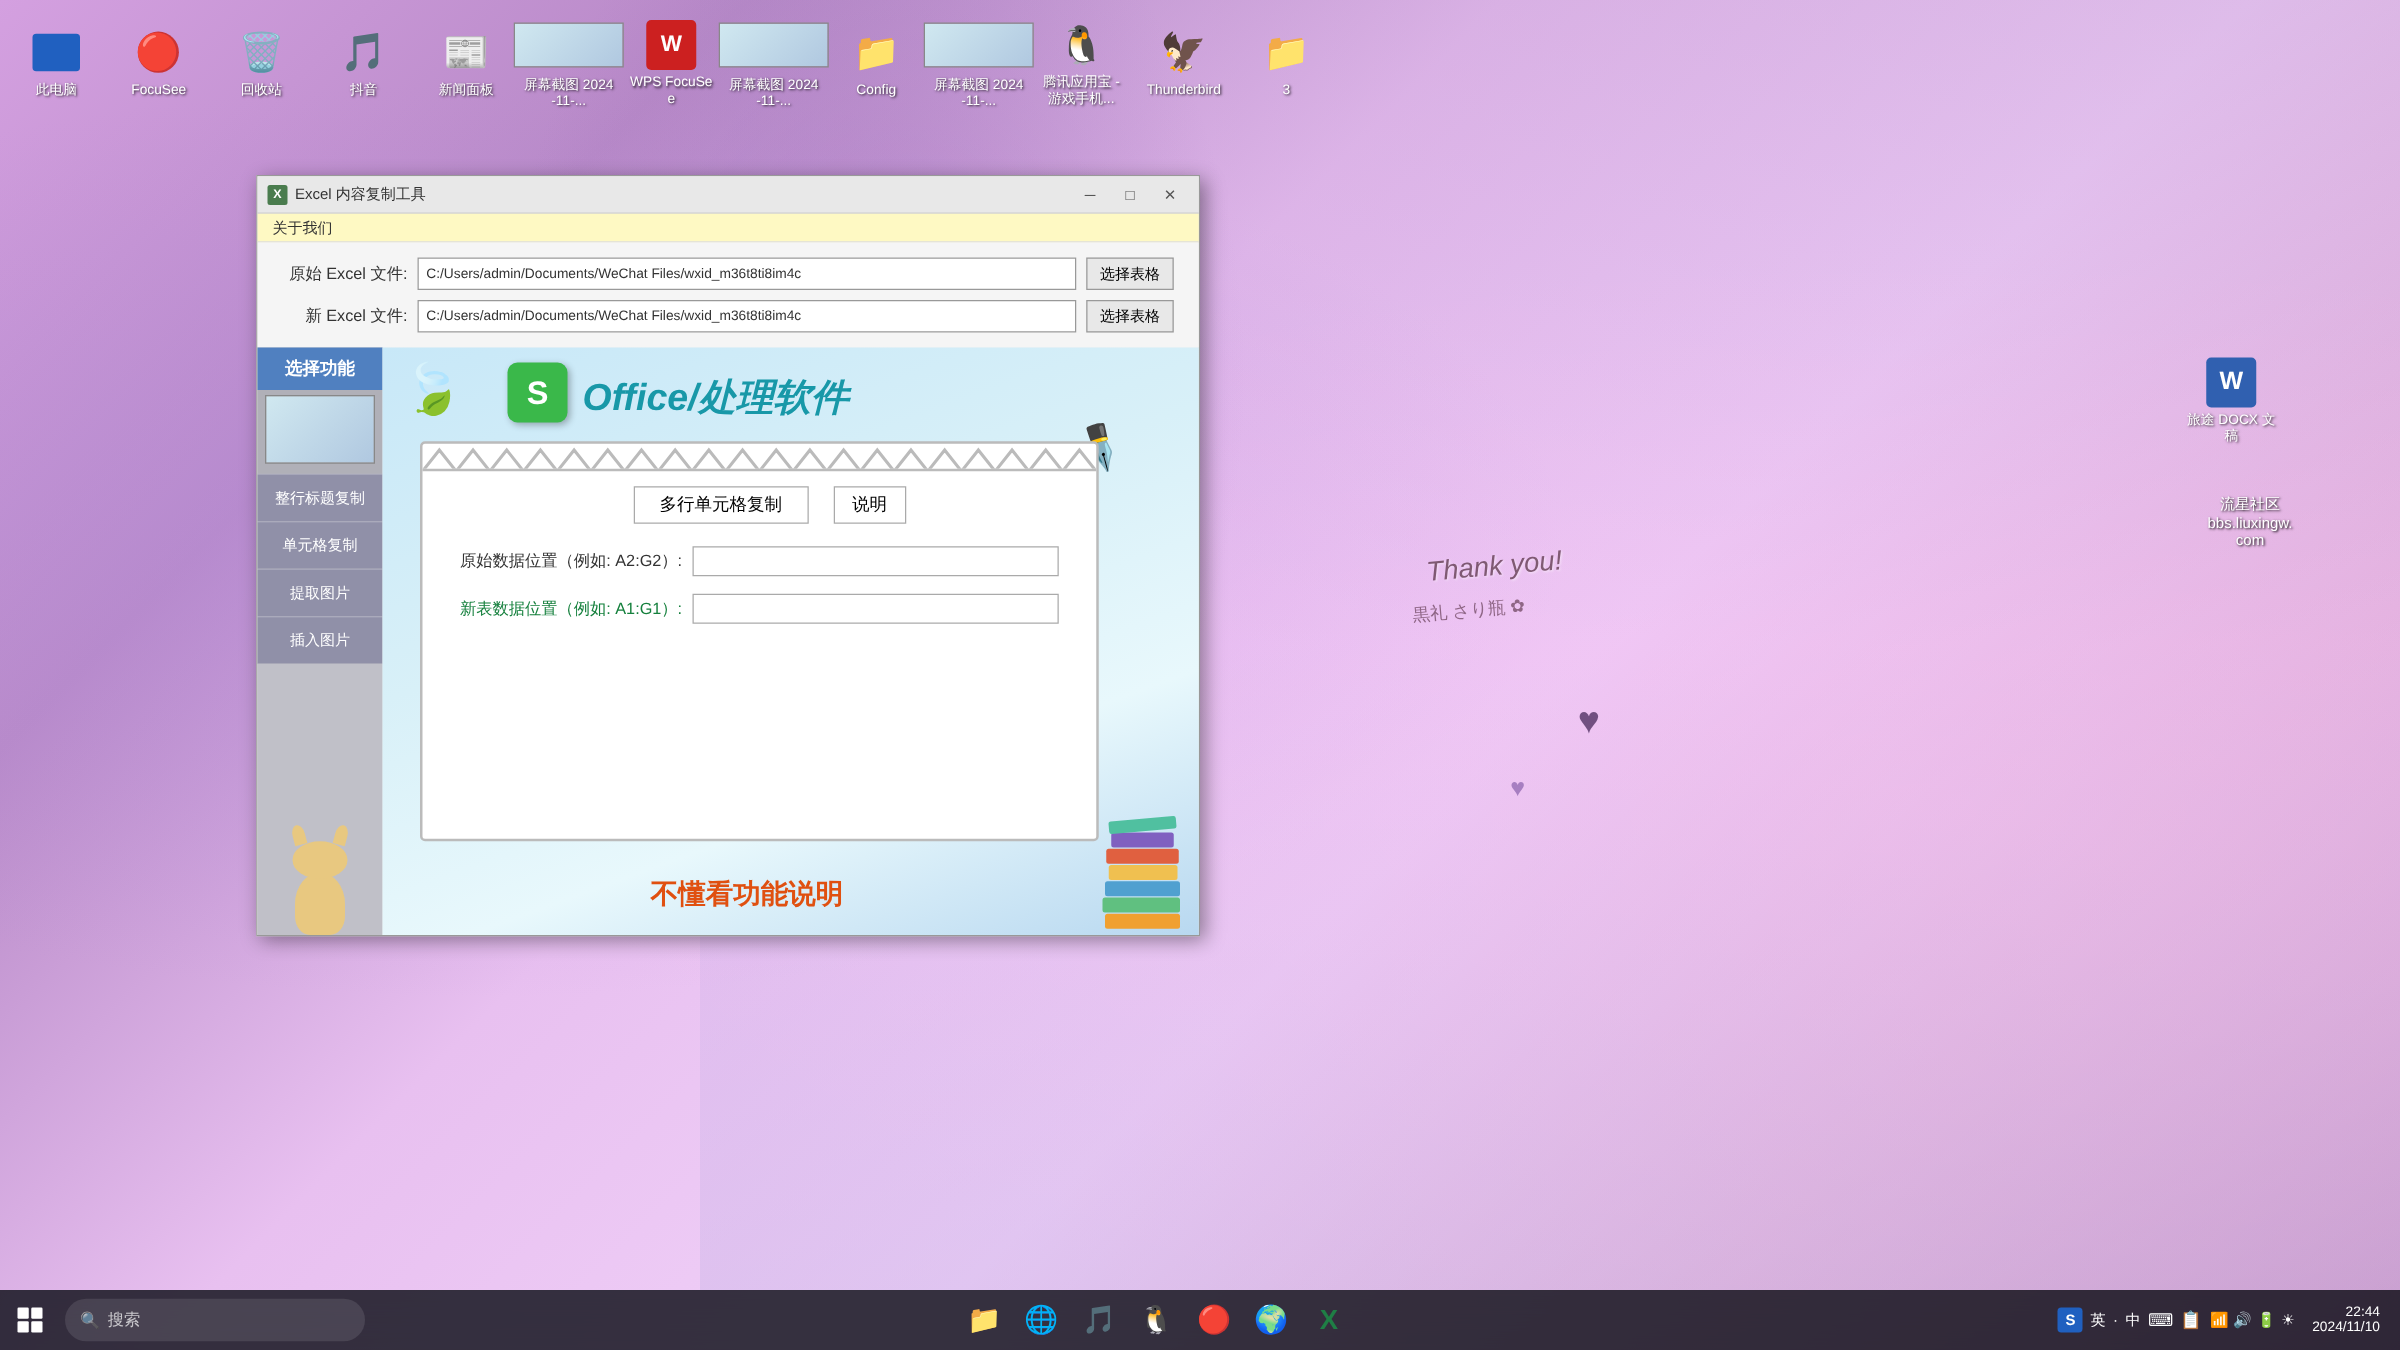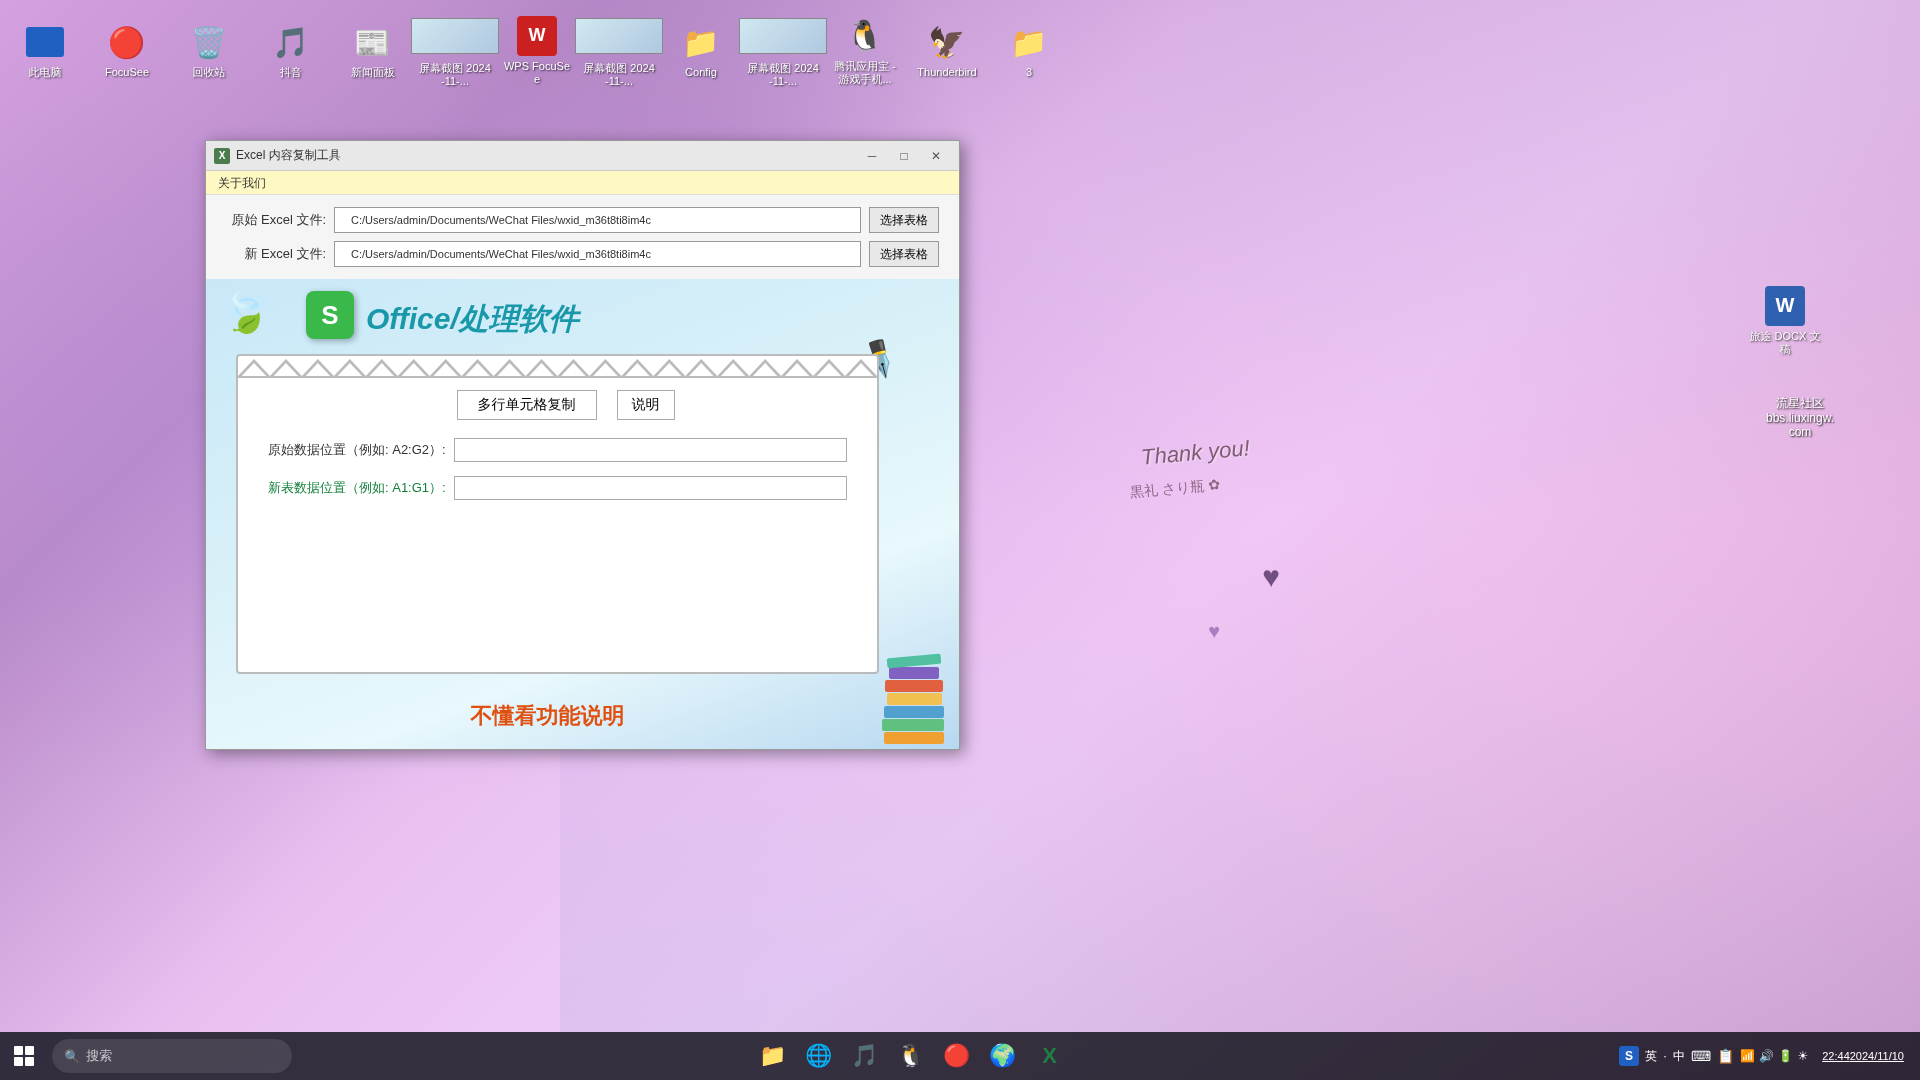--- a/index.html
+++ b/index.html
@@ -96,26 +96,25 @@
       display: flex;
       align-items: center;
       justify-content: center;
       cursor: pointer;
       border-radius: 4px;
       font-size: 20px;
     }
 
     .taskbar-clock {
       display: flex;
-      flex-direction: row;
+      flex-direction: column;
       align-items: flex-end;
       font-size: 11px;
       color: white;
       padding: 0 8px;
-      text-decoration: underline;
     }
 
     .taskbar-tray {
       display: flex;
       align-items: center;
       gap: 6px;
       padding: 0 8px;
       color: white;
       font-size: 12px;
     }
@@ -257,21 +256,21 @@
       white-space: nowrap;
       min-width: 100px;
       text-align: right;
     }
 
     .file-path {
       flex: 1;
       height: 26px;
       background: white;
       border: 1px solid #999;
-      padding: 2px 16px;
+      padding: 2px 6px;
       font-size: 11px;
       color: #333;
       overflow: hidden;
       text-overflow: ellipsis;
       white-space: nowrap;
     }
 
     .file-btn {
       height: 26px;
       padding: 0 10px;
@@ -487,20 +486,45 @@
     </div>
     <div class="file-row">
       <div class="file-label">新 Excel 文件:</div>
       <input type="text" class="file-path" readonly="" value="C:/Users/admin/Documents/WeChat Files/wxid_m36t8ti8im4c" style="">
       <button class="file-btn">选择表格</button>
     </div>
   </div>
 
   <div class="main-content">
 
+    <div class="sidebar">
+      <div class="sidebar-header">选择功能</div>
+
+      <div style="background:#b0b0b8;padding:2px 4px;">
+        <div class="ss-thumb" style="width:88px;height:55px;margin:2px auto;"></div>
+        <div class="ss-label"></div>
+      </div>
+
+      <div class="sidebar-item">整行标题复制</div>
+      <div class="sidebar-item">单元格复制</div>
+      <div class="sidebar-item">提取图片</div>
+      <div class="sidebar-item">插入图片</div>
+
+      <div style="flex:1;background:#c0c0c8;display:flex;align-items:flex-end;justify-content:center;padding-bottom:0;">
+        <div style="width:70px;height:80px;display:flex;align-items:flex-end;justify-content:center;">
+
+          <div style="position:relative;width:60px;height:70px;">
+            <div style="position:absolute;bottom:0;left:10px;width:40px;height:50px;background:#e8c880;border-radius:50% 50% 30% 30%;"></div>
+            <div style="position:absolute;bottom:45px;left:8px;width:44px;height:30px;background:#e8c880;border-radius:50%;"></div>
+            <div style="position:absolute;bottom:72px;left:8px;width:10px;height:16px;background:#e8c880;border-radius:50% 50% 0 0;transform:rotate(-15deg);"></div>
+            <div style="position:absolute;bottom:72px;right:8px;width:10px;height:16px;background:#e8c880;border-radius:50% 50% 0 0;transform:rotate(15deg);"></div>
+          </div>
+        </div>
+      </div>
+    </div>
 
     <div class="right-panel">
 
       <div style="position:absolute;top:10px;left:15px;font-size:40px;color:#80c040;transform:rotate(-10deg);">🍃</div>
 
       <div style="position:absolute;top:12px;left:100px;width:48px;height:48px;background:#3ab84a;border-radius:8px;display:flex;align-items:center;justify-content:center;color:white;font-size:26px;font-weight:bold;box-shadow:2px 2px 6px rgba(0,0,0,0.3);">S</div>
 
       <div style="position:absolute;top:20px;left:160px;font-size:30px;font-weight:bold;color:#1898a8;font-style:italic;">Office/处理软件</div>
 
       <div style="position:absolute;top:60px;right:60px;font-size:30px;color:#888;transform:rotate(30deg);">✒️</div>

